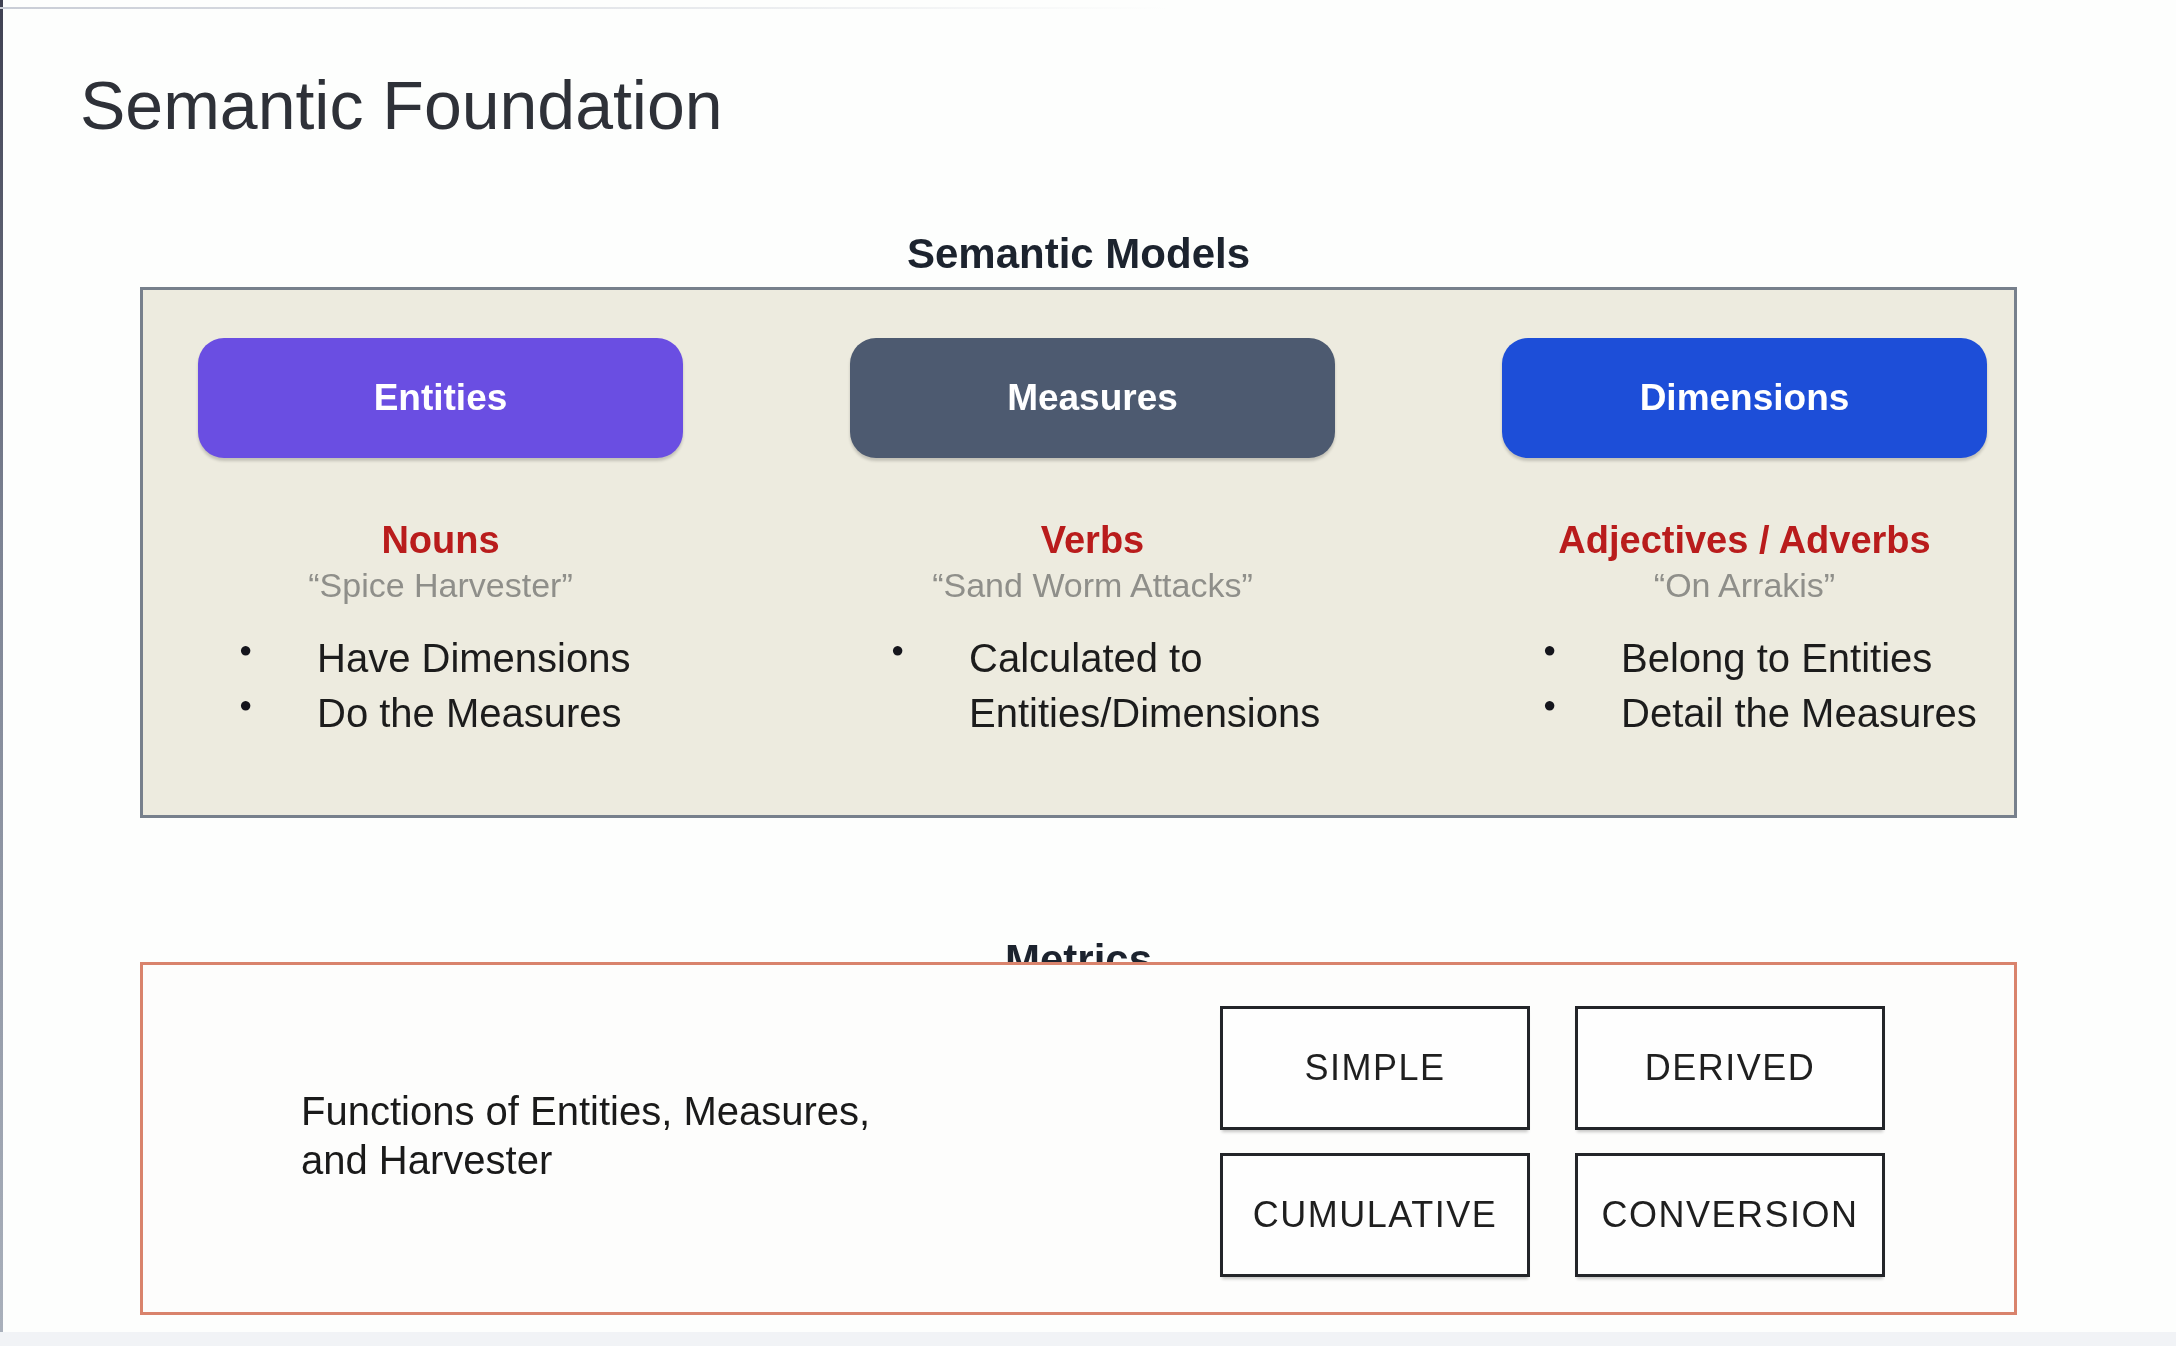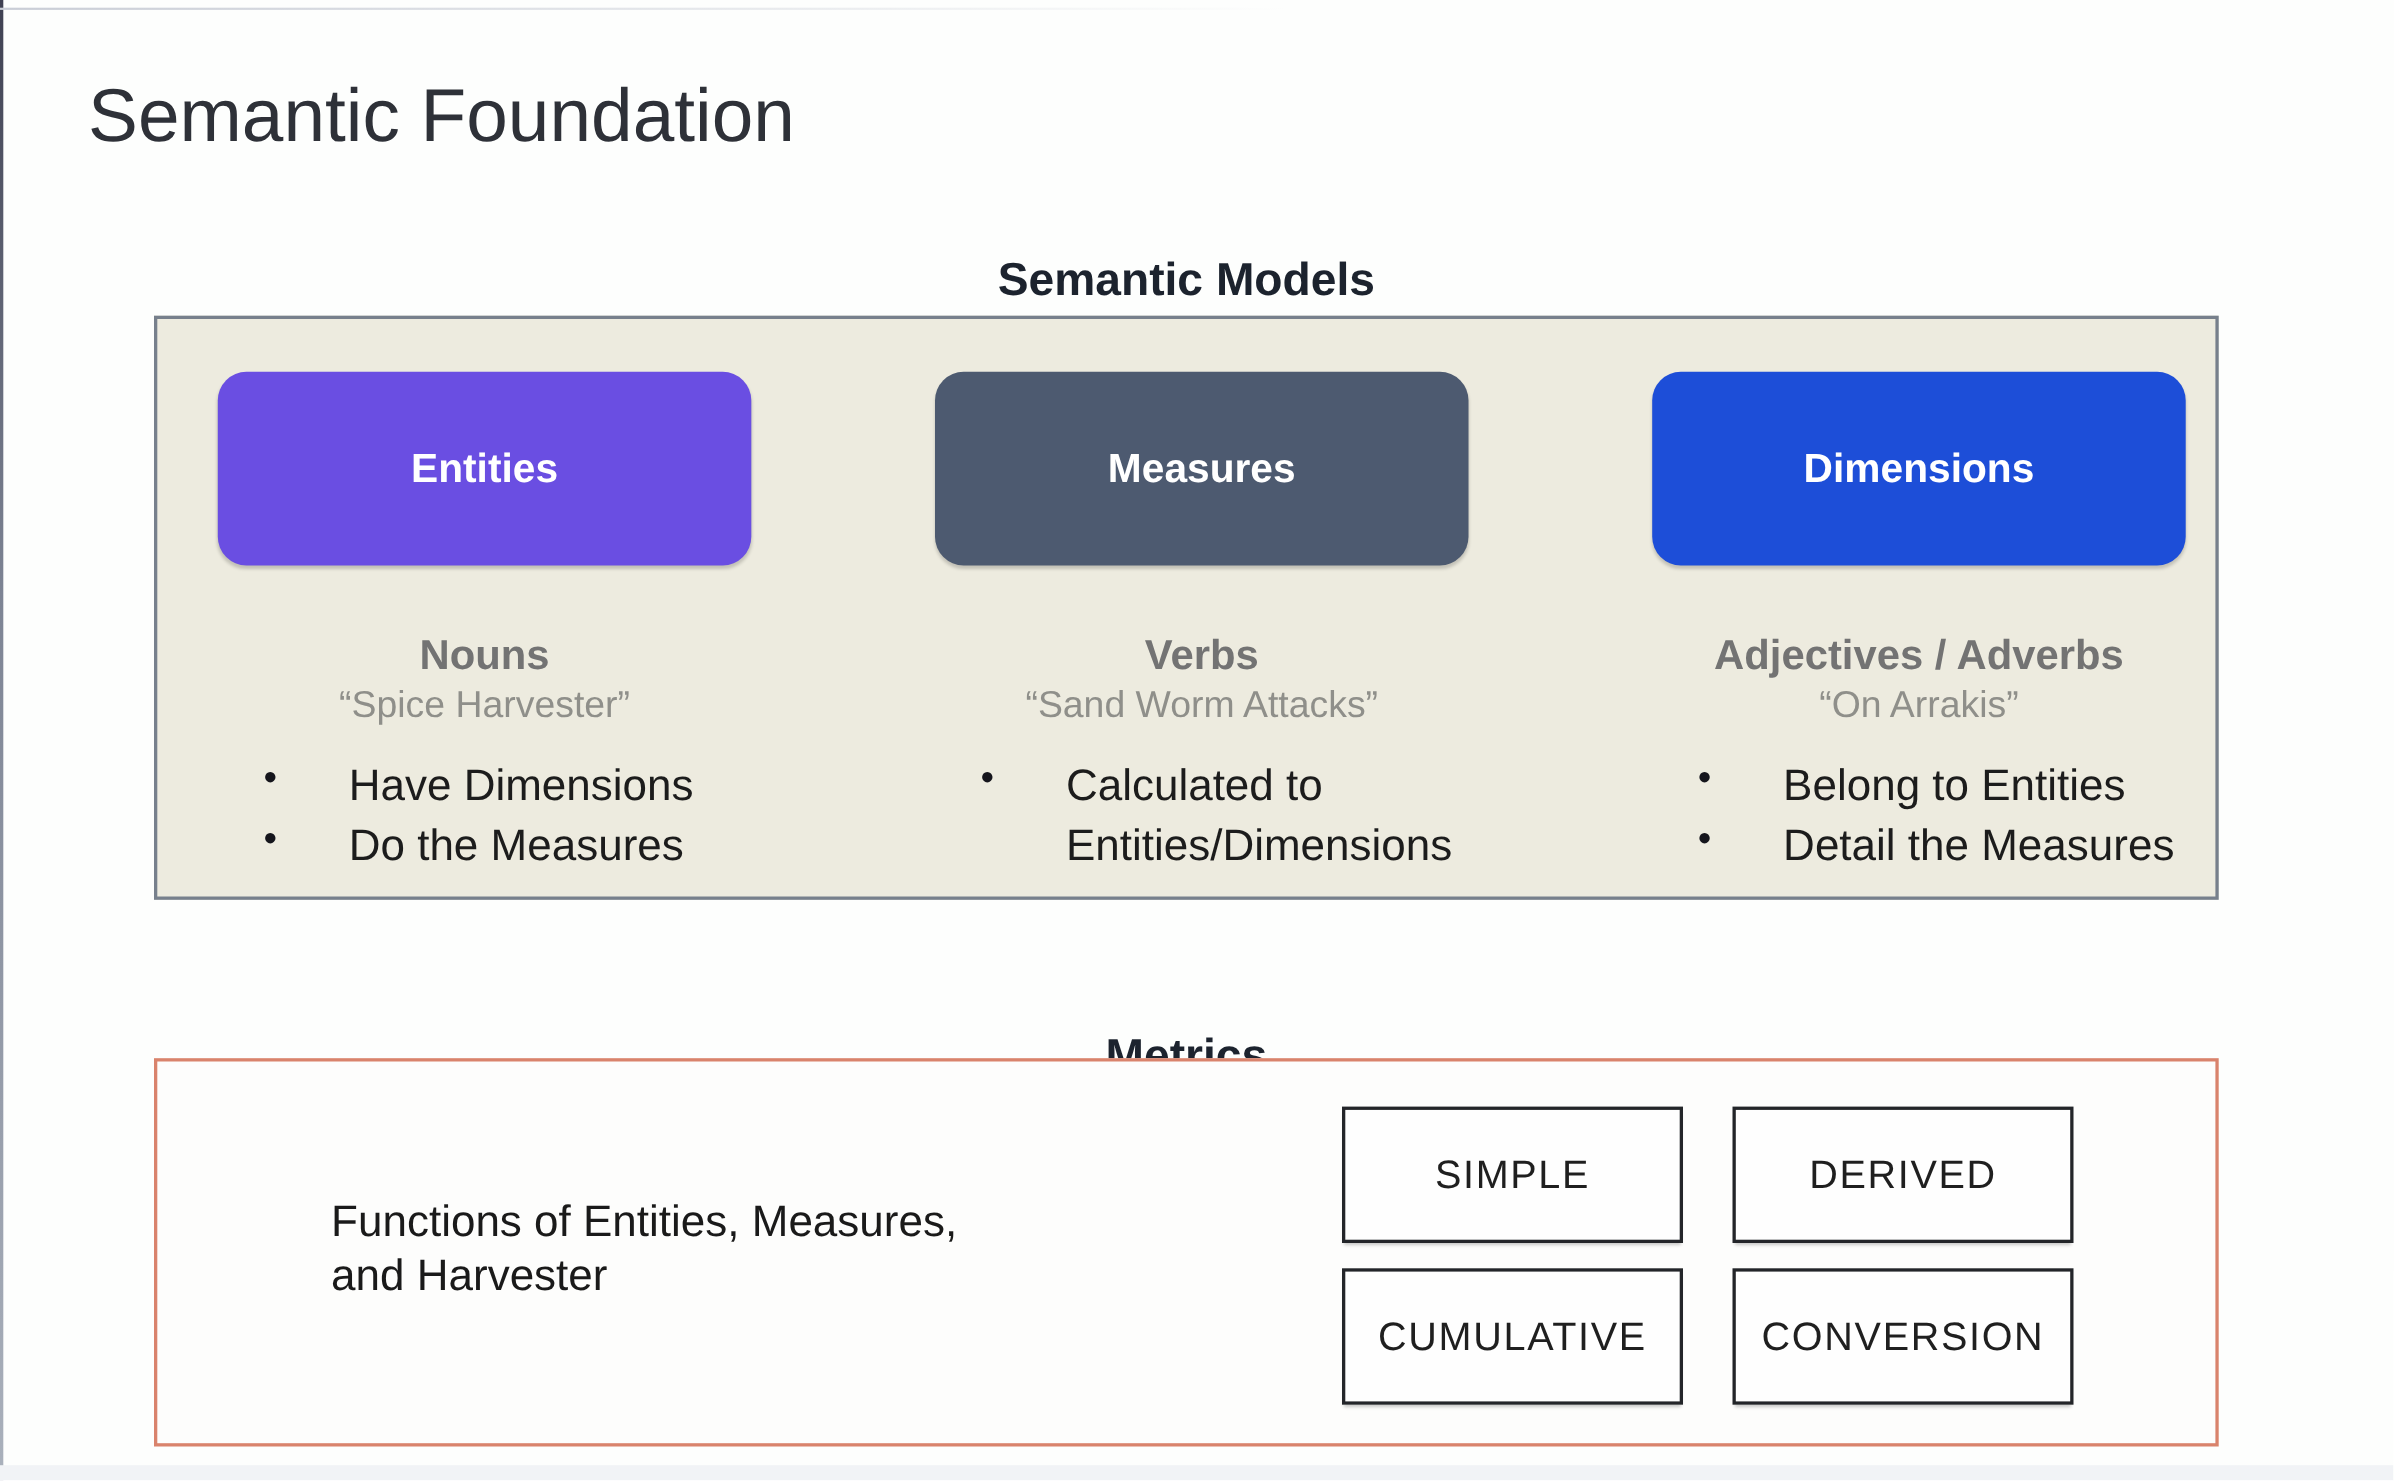--- a/index.html
+++ b/index.html
@@ -41,27 +41,27 @@
     position:absolute;left:140px;top:287px;
     width:1877px;height:531px;box-sizing:border-box;
     background:#edebdf;border:3px solid #77808c;
     display:flex;justify-content:space-between;
     padding:48px 26px 0 54px;
   }
   .sm-col{
     width:487px;display:flex;flex-direction:column;align-items:center;
   }
   .sm-button{
-    width:485px;height:176px;border-radius:26px;
+    width:485px;height:120px;border-radius:26px;
     display:flex;align-items:center;justify-content:center;
     color:#ffffff;font-size:37px;font-weight:700;
     box-shadow:0 3px 3px rgba(0,0,0,0.18);
   }
   .sm-heading{
-    margin-top:62px;font-size:38px;font-weight:700;color:#737373;
+    margin-top:62px;font-size:38px;font-weight:700;color:#b91c1c;
     text-align:center;line-height:1.1;
   }
   .sm-quote{
     margin-top:4px;font-size:34px;color:#8f8f8a;text-align:center;
   }
   .sm-bullets{
     list-style:none;margin:26px 0 0 0;padding:0;
     align-self:flex-start;margin-left:40px;
     font-size:40px;color:#1c1c1c;line-height:1.38;
   }

